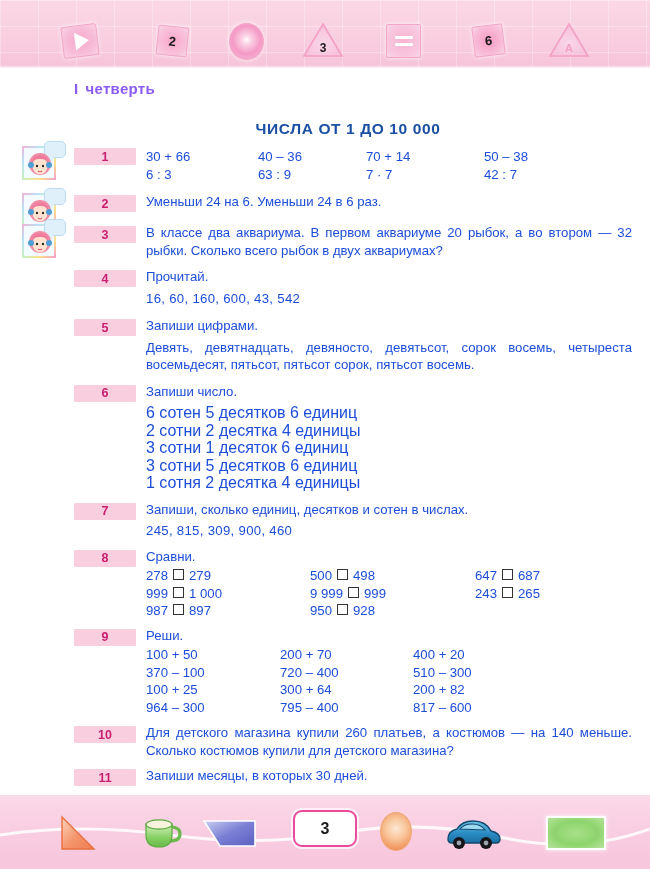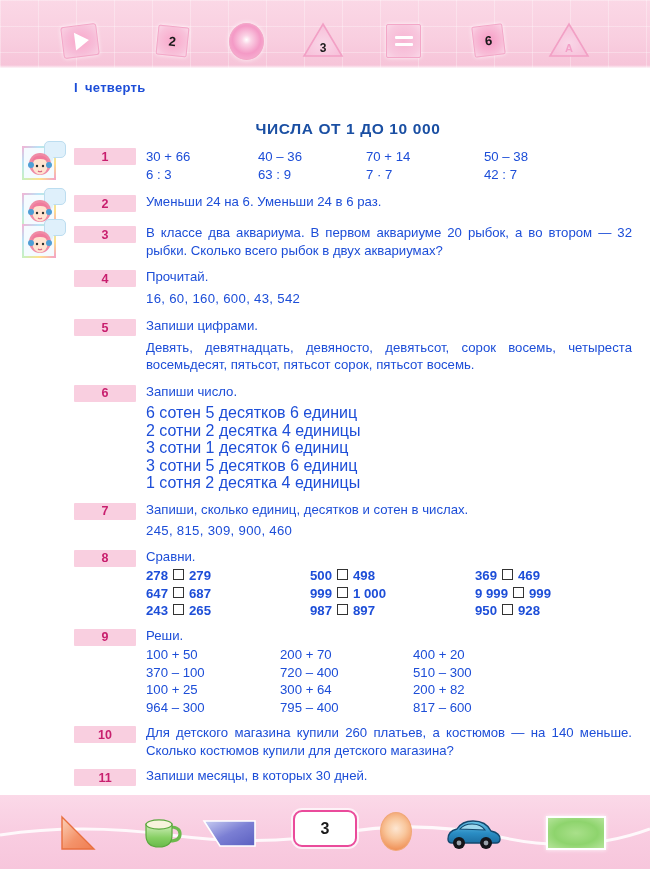--- a/index.html
+++ b/index.html
@@ -130,23 +130,23 @@
   }
   .bi-triA .num {
     position: absolute; left: 0; right: 0; bottom: 4px;
     text-align: center; font-size: 11px; font-weight: bold; color: #f3a0c8;
   }
 
   
   .quarter-title {
     position: absolute;
     left: 74px; top: 80px;
-    font-size: 13px;
+    font-size: 15px;
     font-weight: bold;
-    color: #1d4ed8;
+    color: #8b5cf6;
     letter-spacing: 0.3px;
   }
   .quarter-title .rom { margin-right: 7px; }
   .main-title {
     position: absolute;
     left: 8px; top: 120px; width: 650px;
     text-align: center;
     font-size: 15.5px;
     font-weight: bold;
     color: #1a4fa3;
@@ -241,21 +241,21 @@
   .sp9 { height: 9px; }
   .sp10 { height: 10px; }
   .sp12 { height: 12px; }
 
   
   .cols {
     display: grid;
     margin-top: 2px;
   }
   .cols.c4 { grid-template-columns: 112px 108px 118px auto; }
-  .cols.c3-cmp { grid-template-columns: 164px 165px auto; font-weight: bold; }
+  .cols.c3-cmp { grid-template-columns: 164px 165px auto; }
   .cols.c3-solve { grid-template-columns: 134px 133px auto; }
   .cols .cell {
     font-size: 13.2px;
     line-height: 17.5px;
     white-space: nowrap;
   }
   .cmp-box {
     display: inline-block;
     width: 9px; height: 9px;
     border: 1.2px solid #333;
@@ -503,21 +503,20 @@
     <div class="sp8"></div>
 
     <div class="ex">
       <div class="ex-gutter"></div>
       <div class="ex-num">8</div>
       <div class="ex-body">
         <p class="nojust">Сравни.</p>
         <div class="cols c3-cmp">
           <div class="cell"><span>278</span><span class="cmp-box"></span><span>279</span></div>
           <div class="cell"><span>500</span><span class="cmp-box"></span><span>498</span></div>
-          <div class="cell"><span>369</span><span class="cmp-box"></span><span>469</span></div>
 
           <div class="cell"><span>647</span><span class="cmp-box"></span><span>687</span></div>
           <div class="cell"><span>999</span><span class="cmp-box"></span><span>1 000</span></div>
           <div class="cell"><span>9 999</span><span class="cmp-box"></span><span>999</span></div>
 
           <div class="cell"><span>243</span><span class="cmp-box"></span><span>265</span></div>
           <div class="cell"><span>987</span><span class="cmp-box"></span><span>897</span></div>
           <div class="cell"><span>950</span><span class="cmp-box"></span><span>928</span></div>
         </div>
       </div>

